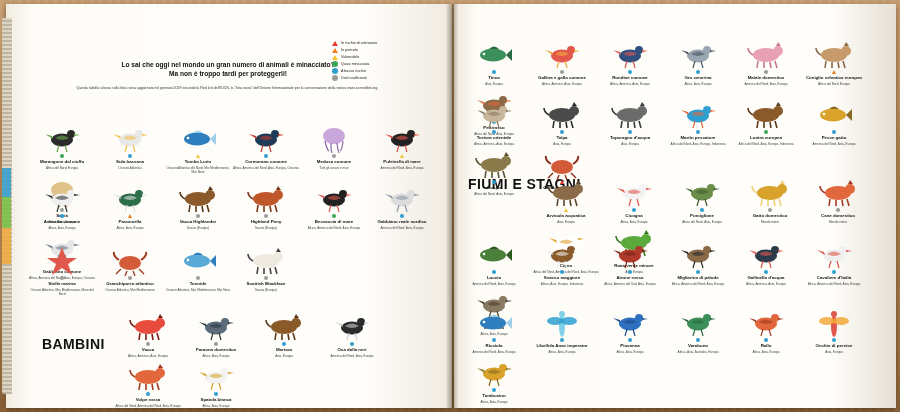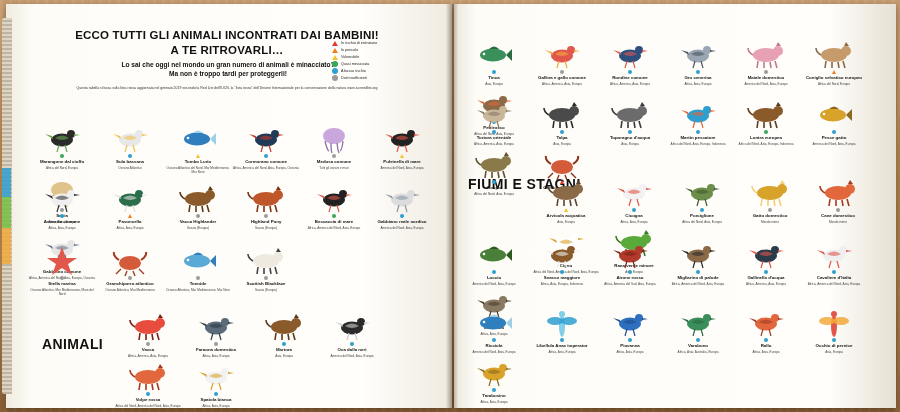--- a/index.html
+++ b/index.html
@@ -77,22 +77,20 @@
   <div class="wood"></div>
 
   <div class="book">
     <div class="page page-left"></div>
     <div class="page page-right"></div>
     <div class="gutter"></div>
     <div class="edge">
       <div class="edge-color"></div>
     </div>
 
-    <div class="title" style="white-space:pre-line">ECCO TUTTI GLI ANIMALI INCONTRATI DAI BAMBINI!
-A TE RITROVARLI…</div>
     <div class="subtitle" style="white-space:pre-line">Lo sai che oggi nel mondo un gran numero di animali è minacciato?
 Ma non è troppo tardi per proteggerli!</div>
     <div class="fineprint">Questa tabella si basa sulla lista rossa aggiornata nel gennaio 2019 secondo la Red List dell'IUCN, la "lista rossa" dell'Unione Internazionale per la conservazione della natura www.iucnredlist.org</div>
 
     <div class="legend" id="legend">
         <div class="row">
           <span class="tri" style="border-bottom: 5.5px solid rgb(226, 59, 46);"></span>
           <span>In rischio di estinzione</span>
         </div>
         <div class="row">
@@ -110,21 +108,21 @@
         <div class="row">
           <span class="sw" style="background: rgb(47, 159, 208); border-radius: 50%;"></span>
           <span>A basso rischio</span>
         </div>
         <div class="row">
           <span class="sw" style="background: rgb(155, 155, 155); border-radius: 50%;"></span>
           <span>Dati insufficienti</span>
         </div>
       </div>
 
-    <div class="section" id="campagna">ANIMALI</div>
+    <div class="section" id="campagna">BAMBINI</div>
     <div class="section" id="fiumi" style="white-space:pre-line">FIUMI E STAGNI</div>
 
     <div class="grid" id="g-coste">
         <div class="cell">
           <div class="art">
             <svg width="38" height="32" viewBox="0 0 38 32">
       <ellipse cx="19" cy="18" rx="11" ry="6.5" fill="#2b2b2b"></ellipse>
       <path d="M10 17 L2 12 L9 14 Z" fill="#6aa84f"></path>
       <circle cx="28" cy="12" r="4" fill="#2b2b2b"></circle>
       <path d="M31 12 L37 13 L31 14 Z" fill="#6aa84f"></path>

